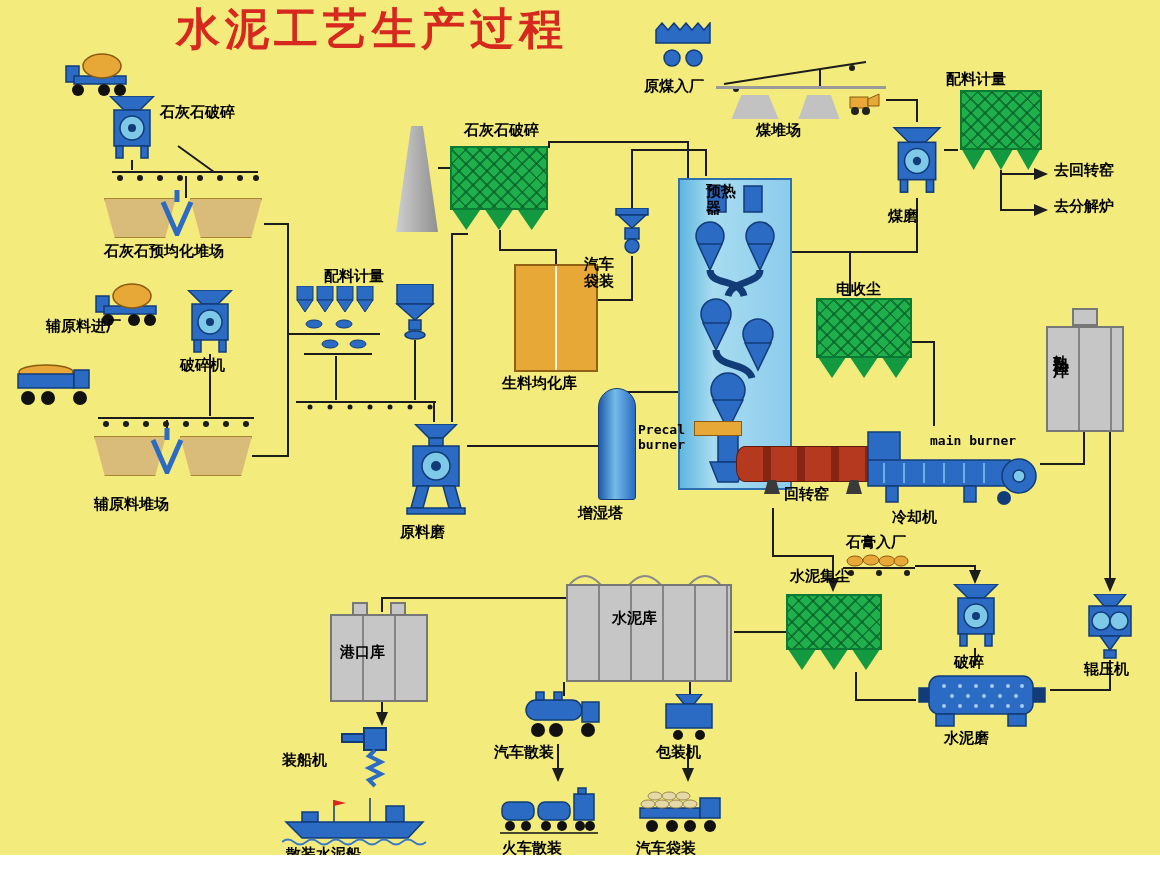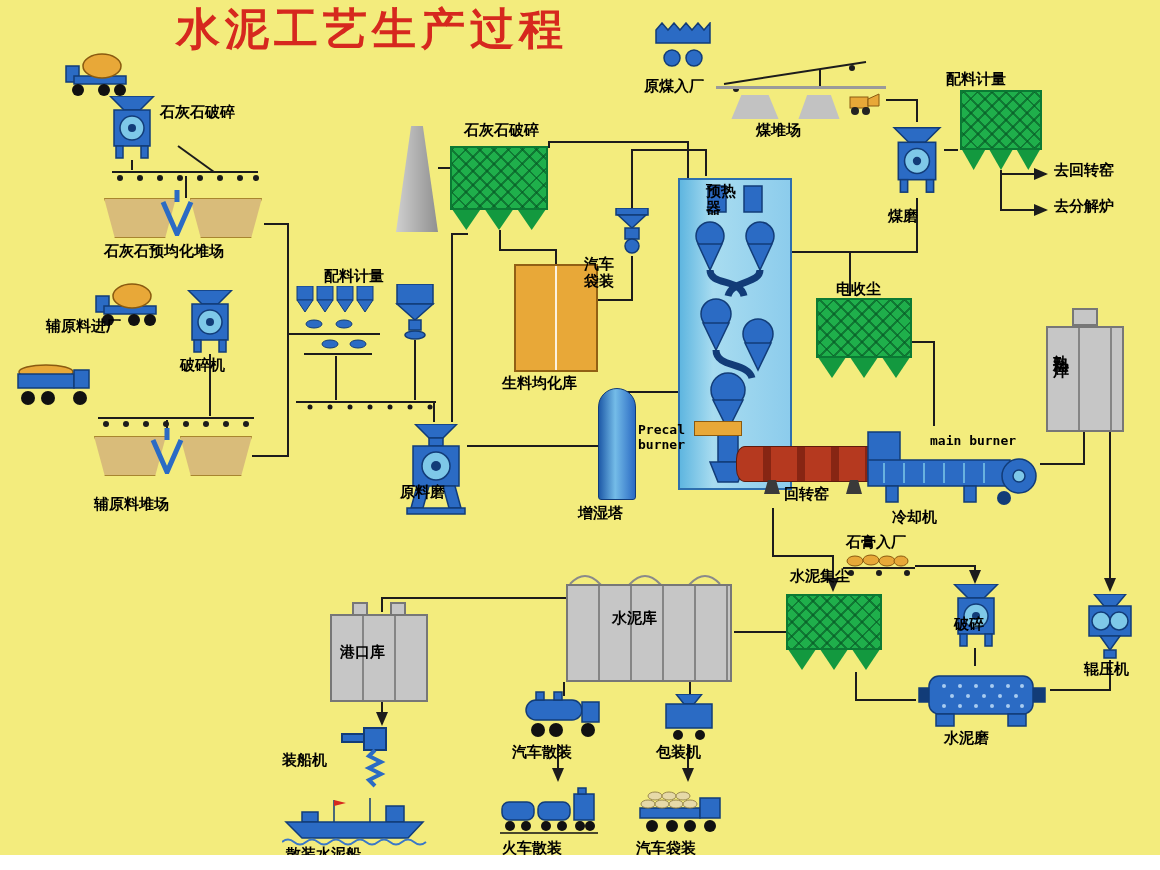--- a/index.html
+++ b/index.html
@@ -565,44 +565,44 @@
       </svg>
   </div>
 
   <div class="lbl" style="left:160px;top:104px">石灰石破碎</div>
   <div class="lbl" style="left:104px;top:243px">石灰石预均化堆场</div>
   <div class="lbl" style="left:46px;top:318px">辅原料进厂</div>
   <div class="lbl" style="left:180px;top:357px">破碎机</div>
   <div class="lbl" style="left:94px;top:496px">辅原料堆场</div>
   <div class="lbl" style="left:324px;top:268px">配料计量</div>
   <div class="lbl" style="left:464px;top:122px">石灰石破碎</div>
-  <div class="lbl" style="left:400px;top:484px">原料磨</div>
+  <div class="lbl" style="left:400px;top:524px">原料磨</div>
   <div class="lbl" style="left:502px;top:375px">生料均化库</div>
   <div class="lbl wrap" style="left:584px;top:256px;width:36px">汽车袋装</div>
   <div class="lbl" style="left:578px;top:505px">增湿塔</div>
   <div class="lbl wrap" style="left:706px;top:183px;width:36px">预热器</div>
   <div class="lbl en wrap" style="left:638px;top:423px;width:52px">Precal burner</div>
   <div class="lbl" style="left:784px;top:486px">回转窑</div>
   <div class="lbl en" style="left:930px;top:434px">main burner</div>
   <div class="lbl" style="left:892px;top:509px">冷却机</div>
   <div class="lbl" style="left:644px;top:78px">原煤入厂</div>
   <div class="lbl" style="left:756px;top:122px">煤堆场</div>
   <div class="lbl" style="left:888px;top:208px">煤磨</div>
   <div class="lbl" style="left:946px;top:71px">配料计量</div>
   <div class="lbl" style="left:1054px;top:162px">去回转窑</div>
   <div class="lbl" style="left:1054px;top:198px">去分解炉</div>
   <div class="lbl" style="left:836px;top:281px">电收尘</div>
   <div class="lbl vert" style="left:1052px;top:342px;height:80px">熟料库</div>
   <div class="lbl" style="left:846px;top:534px">石膏入厂</div>
   <div class="lbl" style="left:790px;top:568px">水泥集尘</div>
-  <div class="lbl" style="left:954px;top:616px">破碎</div>
+  <div class="lbl" style="left:954px;top:654px">破碎</div>
   <div class="lbl" style="left:1084px;top:661px">辊压机</div>
   <div class="lbl" style="left:944px;top:730px">水泥磨</div>
   <div class="lbl" style="left:612px;top:610px">水泥库</div>
   <div class="lbl" style="left:340px;top:644px">港口库</div>
   <div class="lbl" style="left:282px;top:752px">装船机</div>
   <div class="lbl" style="left:286px;top:846px">散装水泥船</div>
-  <div class="lbl" style="left:512px;top:744px">汽车散装</div>
+  <div class="lbl" style="left:494px;top:744px">汽车散装</div>
   <div class="lbl" style="left:656px;top:744px">包装机</div>
   <div class="lbl" style="left:502px;top:840px">火车散装</div>
   <div class="lbl" style="left:636px;top:840px">汽车袋装</div>
 
 </div>
 
 </body></html>

